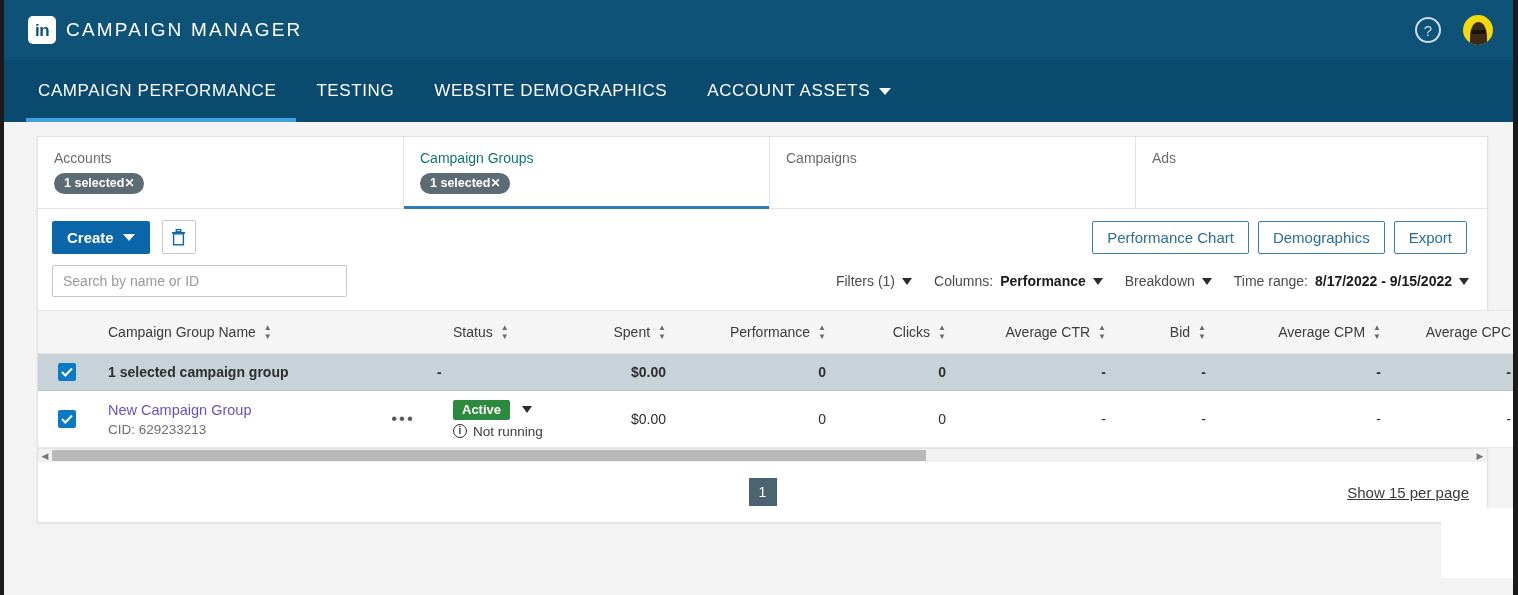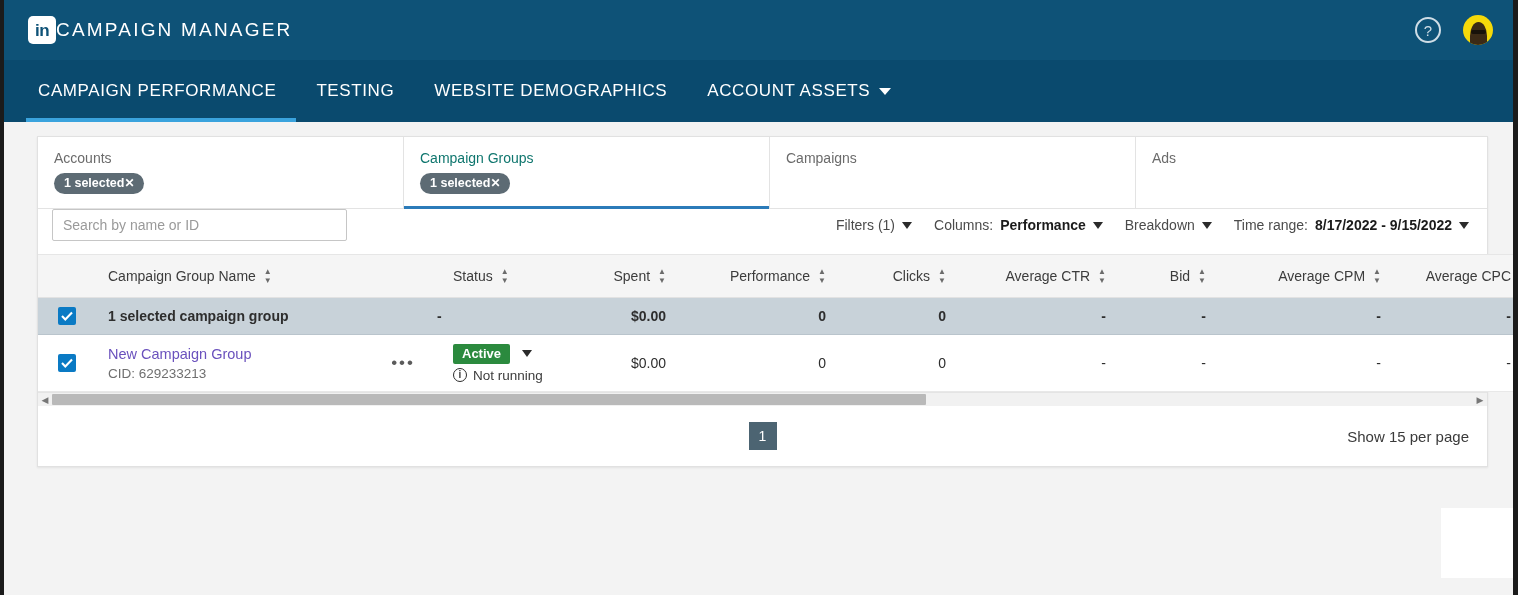--- a/index.html
+++ b/index.html
@@ -20,21 +20,21 @@
 
   
   .topbar {
     height: 60px;
     background: #0e5277;
     display: flex;
     align-items: center;
     padding: 0 18px 0 24px;
     position: relative;
   }
-  .brand { display: flex; align-items: center; }
+  .brand { display: flex; align-items: center; gap: 10px; }
   .li-logo {
     width: 28px; height: 28px;
     background: #ffffff;
     border-radius: 5px;
     display: flex; align-items: center; justify-content: center;
     color: #0e5277;
     font-weight: bold;
     font-size: 17px;
     line-height: 1;
     letter-spacing: -0.5px;
@@ -421,20 +421,21 @@
     width: 28px; height: 28px;
     display: flex; align-items: center; justify-content: center;
     cursor: pointer;
   }
   .per-page {
     margin-left: auto;
     font-size: 15px;
     color: #3a3a3a;
     cursor: pointer;
     white-space: nowrap;
+    text-decoration: underline;
   }
 
   
   .overlay-patch {
     position: absolute;
     left: 1437px; top: 508px;
     width: 76px; height: 70px;
     background: #ffffff;
   }
 </style>
@@ -495,20 +496,40 @@
 
         <div class="obj-tab t-campaigns">
           <span class="obj-tab-label">Campaigns</span>
         </div>
 
         <div class="obj-tab t-ads">
           <span class="obj-tab-label">Ads</span>
         </div>
       </div>
 
+      <div class="action-bar">
+        <button class="btn-create">
+          <span>Create</span>
+          <span class="caret"></span>
+        </button>
+
+        <div class="btn-icon">
+          <svg width="15" height="17" viewBox="0 0 15 17">
+            <rect x="1" y="3" width="13" height="1.6" fill="#0a66a8"></rect>
+            <rect x="5.2" y="0.6" width="4.6" height="2.2" fill="none" stroke="#0a66a8" stroke-width="1.3"></rect>
+            <rect x="2.6" y="4.8" width="9.8" height="11" fill="none" stroke="#0a66a8" stroke-width="1.4"></rect>
+          </svg>
+        </div>
+
+        <div class="action-right">
+          <button class="btn-outline">Performance Chart</button>
+          <button class="btn-outline">Demographics</button>
+          <button class="btn-outline">Export</button>
+        </div>
+      </div>
 
       <div class="filter-bar">
         <input class="search-input" type="text" placeholder="Search by name or ID" style="">
 
         <div class="filter-right">
           <div class="fr-item">
             <span>Filters (1)</span>
             <span class="caret-dk"></span>
           </div>
           <div class="fr-item">

